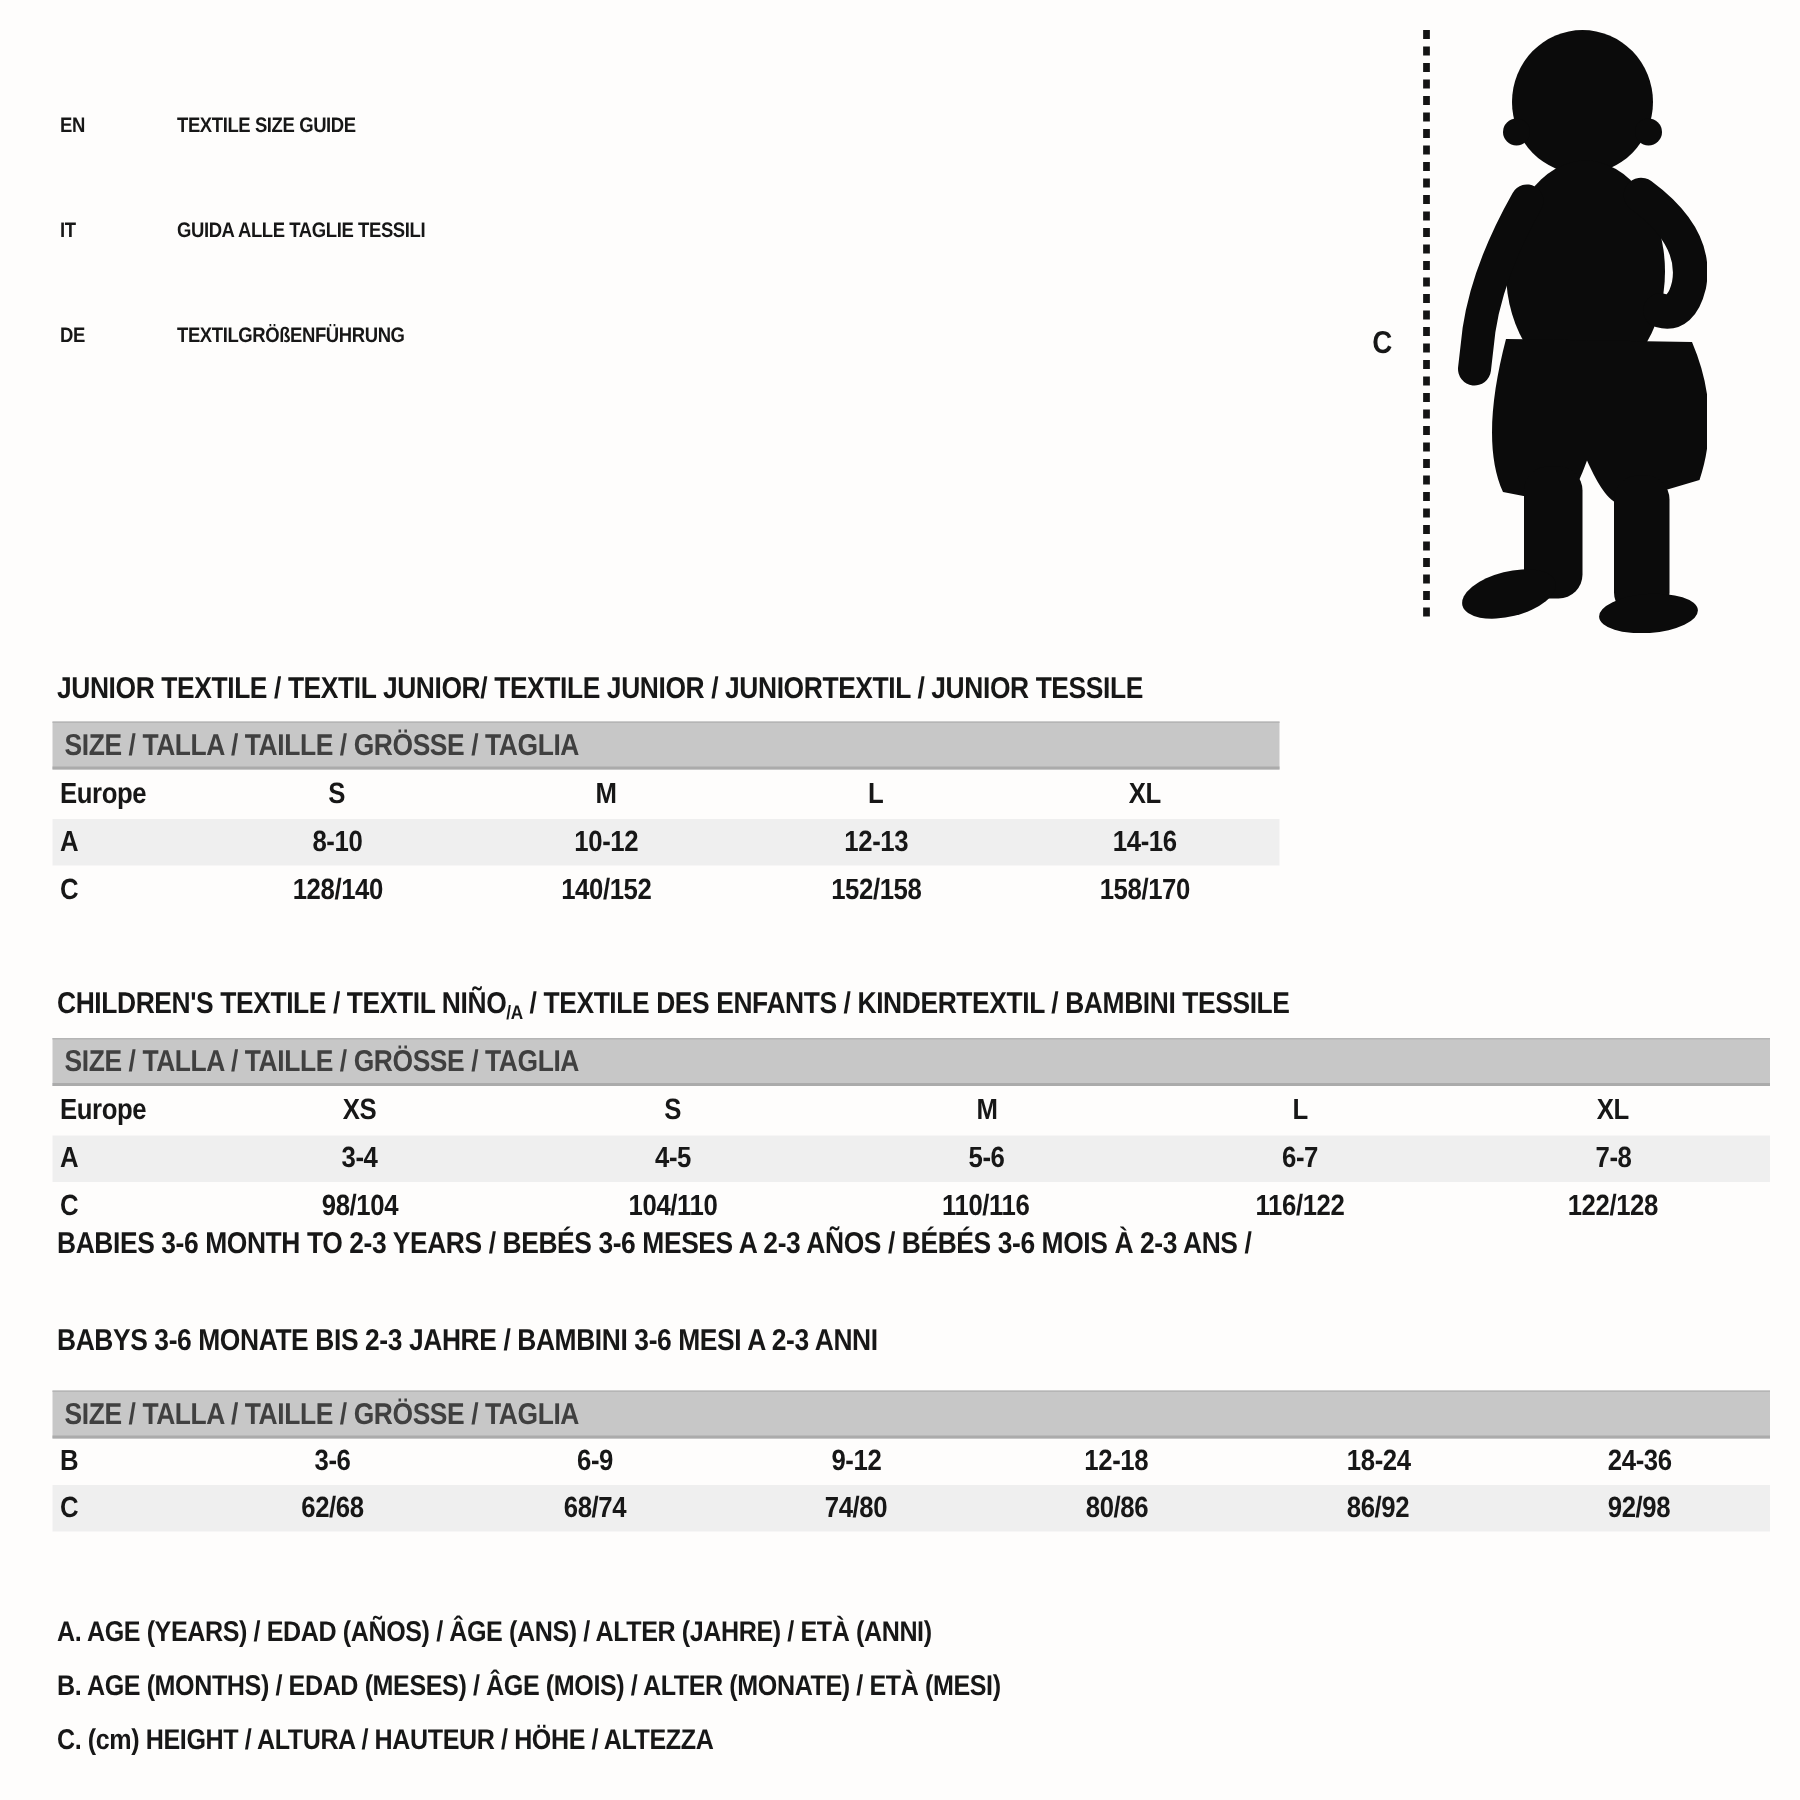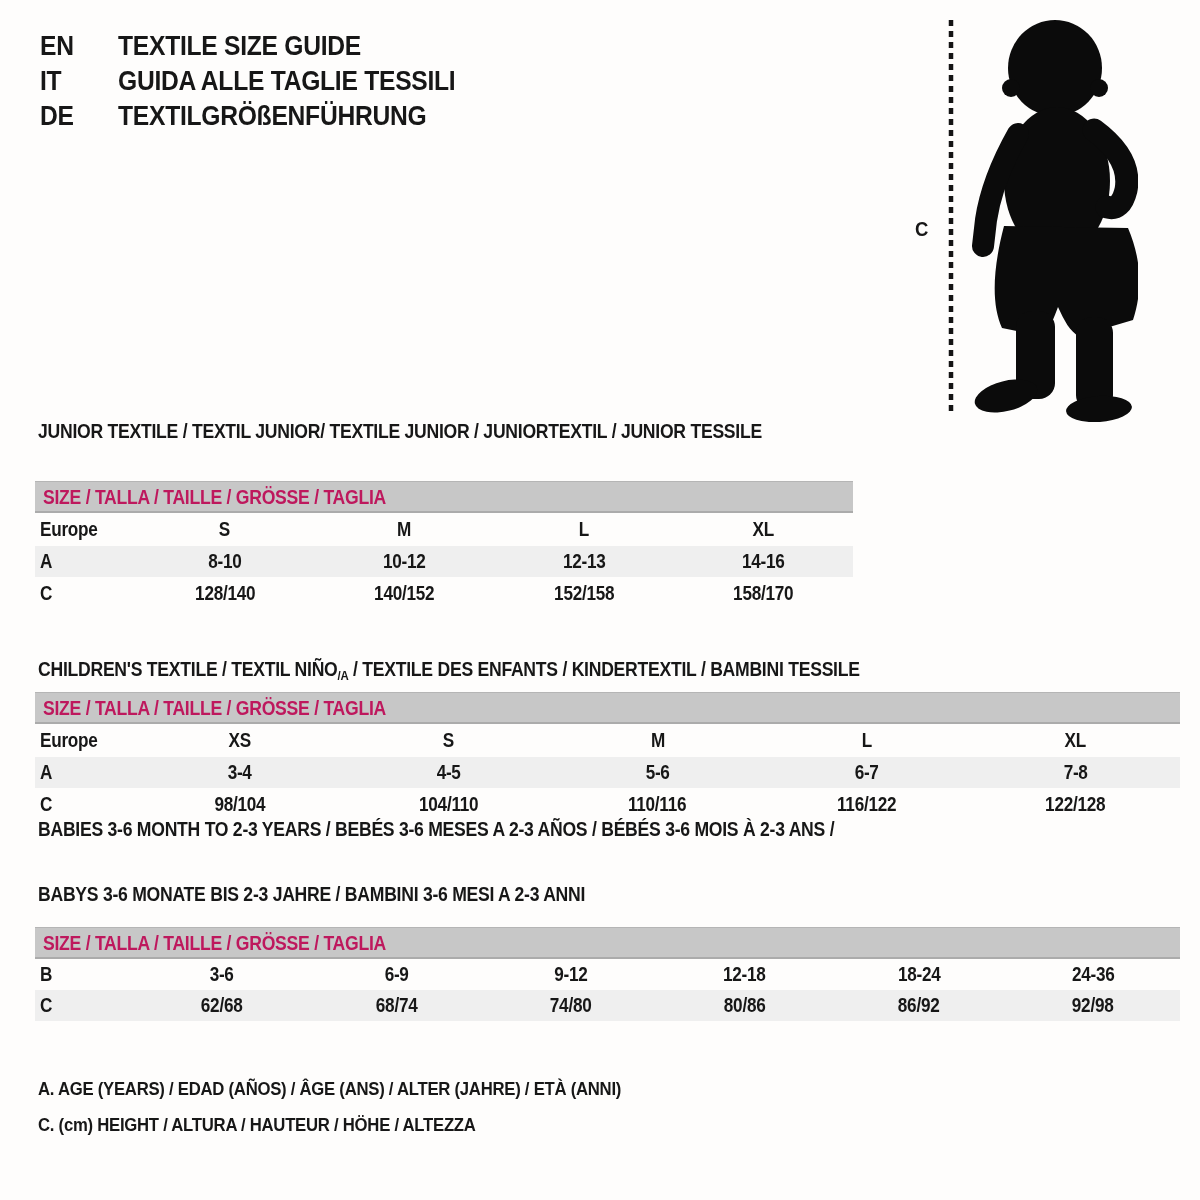--- a/index.html
+++ b/index.html
@@ -9,37 +9,37 @@
     font-family:"Liberation Sans","DejaVu Sans",sans-serif;
     font-weight:700;color:#171717;
     -webkit-font-smoothing:antialiased;
   }
   
   .cn{display:inline-block;transform:scaleX(0.88);transform-origin:50% 50%;letter-spacing:-0.3px;white-space:nowrap;}
   .cnl{display:inline-block;transform:scaleX(0.88);transform-origin:0 50%;letter-spacing:-0.3px;white-space:nowrap;}
 
   
   .lang-block{position:absolute;left:40px;top:30px;}
-  .lang-row{display:flex;height:35px;font-size:28px;}
+  .lang-row{display:flex;height:35px;align-items:center;font-size:14px;margin-top:35px;}
   .lang-code{width:78px;}
   
   .fig-svg{position:absolute;left:962px;top:18px;}
   .dash-svg{position:absolute;left:947px;top:16px;}
   .c-label{position:absolute;left:914px;top:217px;font-size:21px;}
 
   
   .sec-title{position:absolute;left:38px;font-size:20px;white-space:nowrap;}
   .sub{font-size:13px;vertical-align:-4px;}
 
   
   .tbl{position:absolute;left:35px;font-size:19.5px;}
   .thead{
     box-sizing:border-box;height:32px;line-height:30px;
     background:#c7c7c7;border-top:1px solid #b5b5b5;border-bottom:2px solid #ababab;
-    padding-left:8px;font-size:20px;color:#be185d;
+    padding-left:8px;font-size:20px;color:#404040;
   }
   .trow{display:flex;align-items:center;}
   .trow.alt{background:#efefef;}
   .lbl{width:100px;padding-left:5px;box-sizing:border-box;text-align:left;}
   .c{flex:1;text-align:center;}
 
   
   .legend{position:absolute;left:38px;top:1071px;}
   .legend-line{height:36px;line-height:36px;font-size:19px;white-space:nowrap;}
 </style>
@@ -82,21 +82,21 @@
     <path d="M42 208 C 31 250 29 286 40 310 L 80 318 C 88 310 92 300 96 289 C 102 302 108 314 117 318 L 171 302 C 181 272 179 240 166 210 Z"></path>
 
     <rect x="54" y="293" width="39" height="88" rx="16"></rect>
     <rect x="114" y="299" width="37" height="94" rx="16"></rect>
 
     <ellipse cx="44" cy="378" rx="32" ry="15" transform="rotate(-14 44 378)"></ellipse>
     <ellipse cx="137" cy="391" rx="33" ry="13" transform="rotate(-4 137 391)"></ellipse>
   </g>
 </svg>
 
-<div class="sec-title" style="top:420px">
+<div class="sec-title" style="top:448px">
   <span class="cnl">JUNIOR TEXTILE / TEXTIL JUNIOR/ TEXTILE JUNIOR / JUNIORTEXTIL / JUNIOR TESSILE</span>
 </div>
 <div class="tbl" style="top:481px;width:818px">
   <div class="thead"><span class="cnl">SIZE / TALLA / TAILLE / GRÖSSE / TAGLIA</span></div>
   <div class="trow" style="height:33px">
     <div class="lbl"><span class="cnl">Europe</span></div>
     <div class="c"><span class="cn">S</span></div>
     <div class="c"><span class="cn">M</span></div>
     <div class="c"><span class="cn">L</span></div>
     <div class="c"><span class="cn">XL</span></div>
@@ -171,14 +171,15 @@
     <div class="c"><span class="cn">68/74</span></div>
     <div class="c"><span class="cn">74/80</span></div>
     <div class="c"><span class="cn">80/86</span></div>
     <div class="c"><span class="cn">86/92</span></div>
     <div class="c"><span class="cn">92/98</span></div>
   </div>
 </div>
 
 <div class="legend">
   <div class="legend-line"><span class="cnl">A. AGE (YEARS) / EDAD (AÑOS) / ÂGE (ANS) / ALTER (JAHRE) / ETÀ (ANNI)</span></div>
+  <div class="legend-line"><span class="cnl">B. AGE (MONTHS) / EDAD (MESES) / ÂGE (MOIS) / ALTER (MONATE) / ETÀ (MESI)</span></div>
   <div class="legend-line"><span class="cnl">C. (cm) HEIGHT / ALTURA / HAUTEUR / HÖHE / ALTEZZA</span></div>
 </div>
 
 </body></html>

